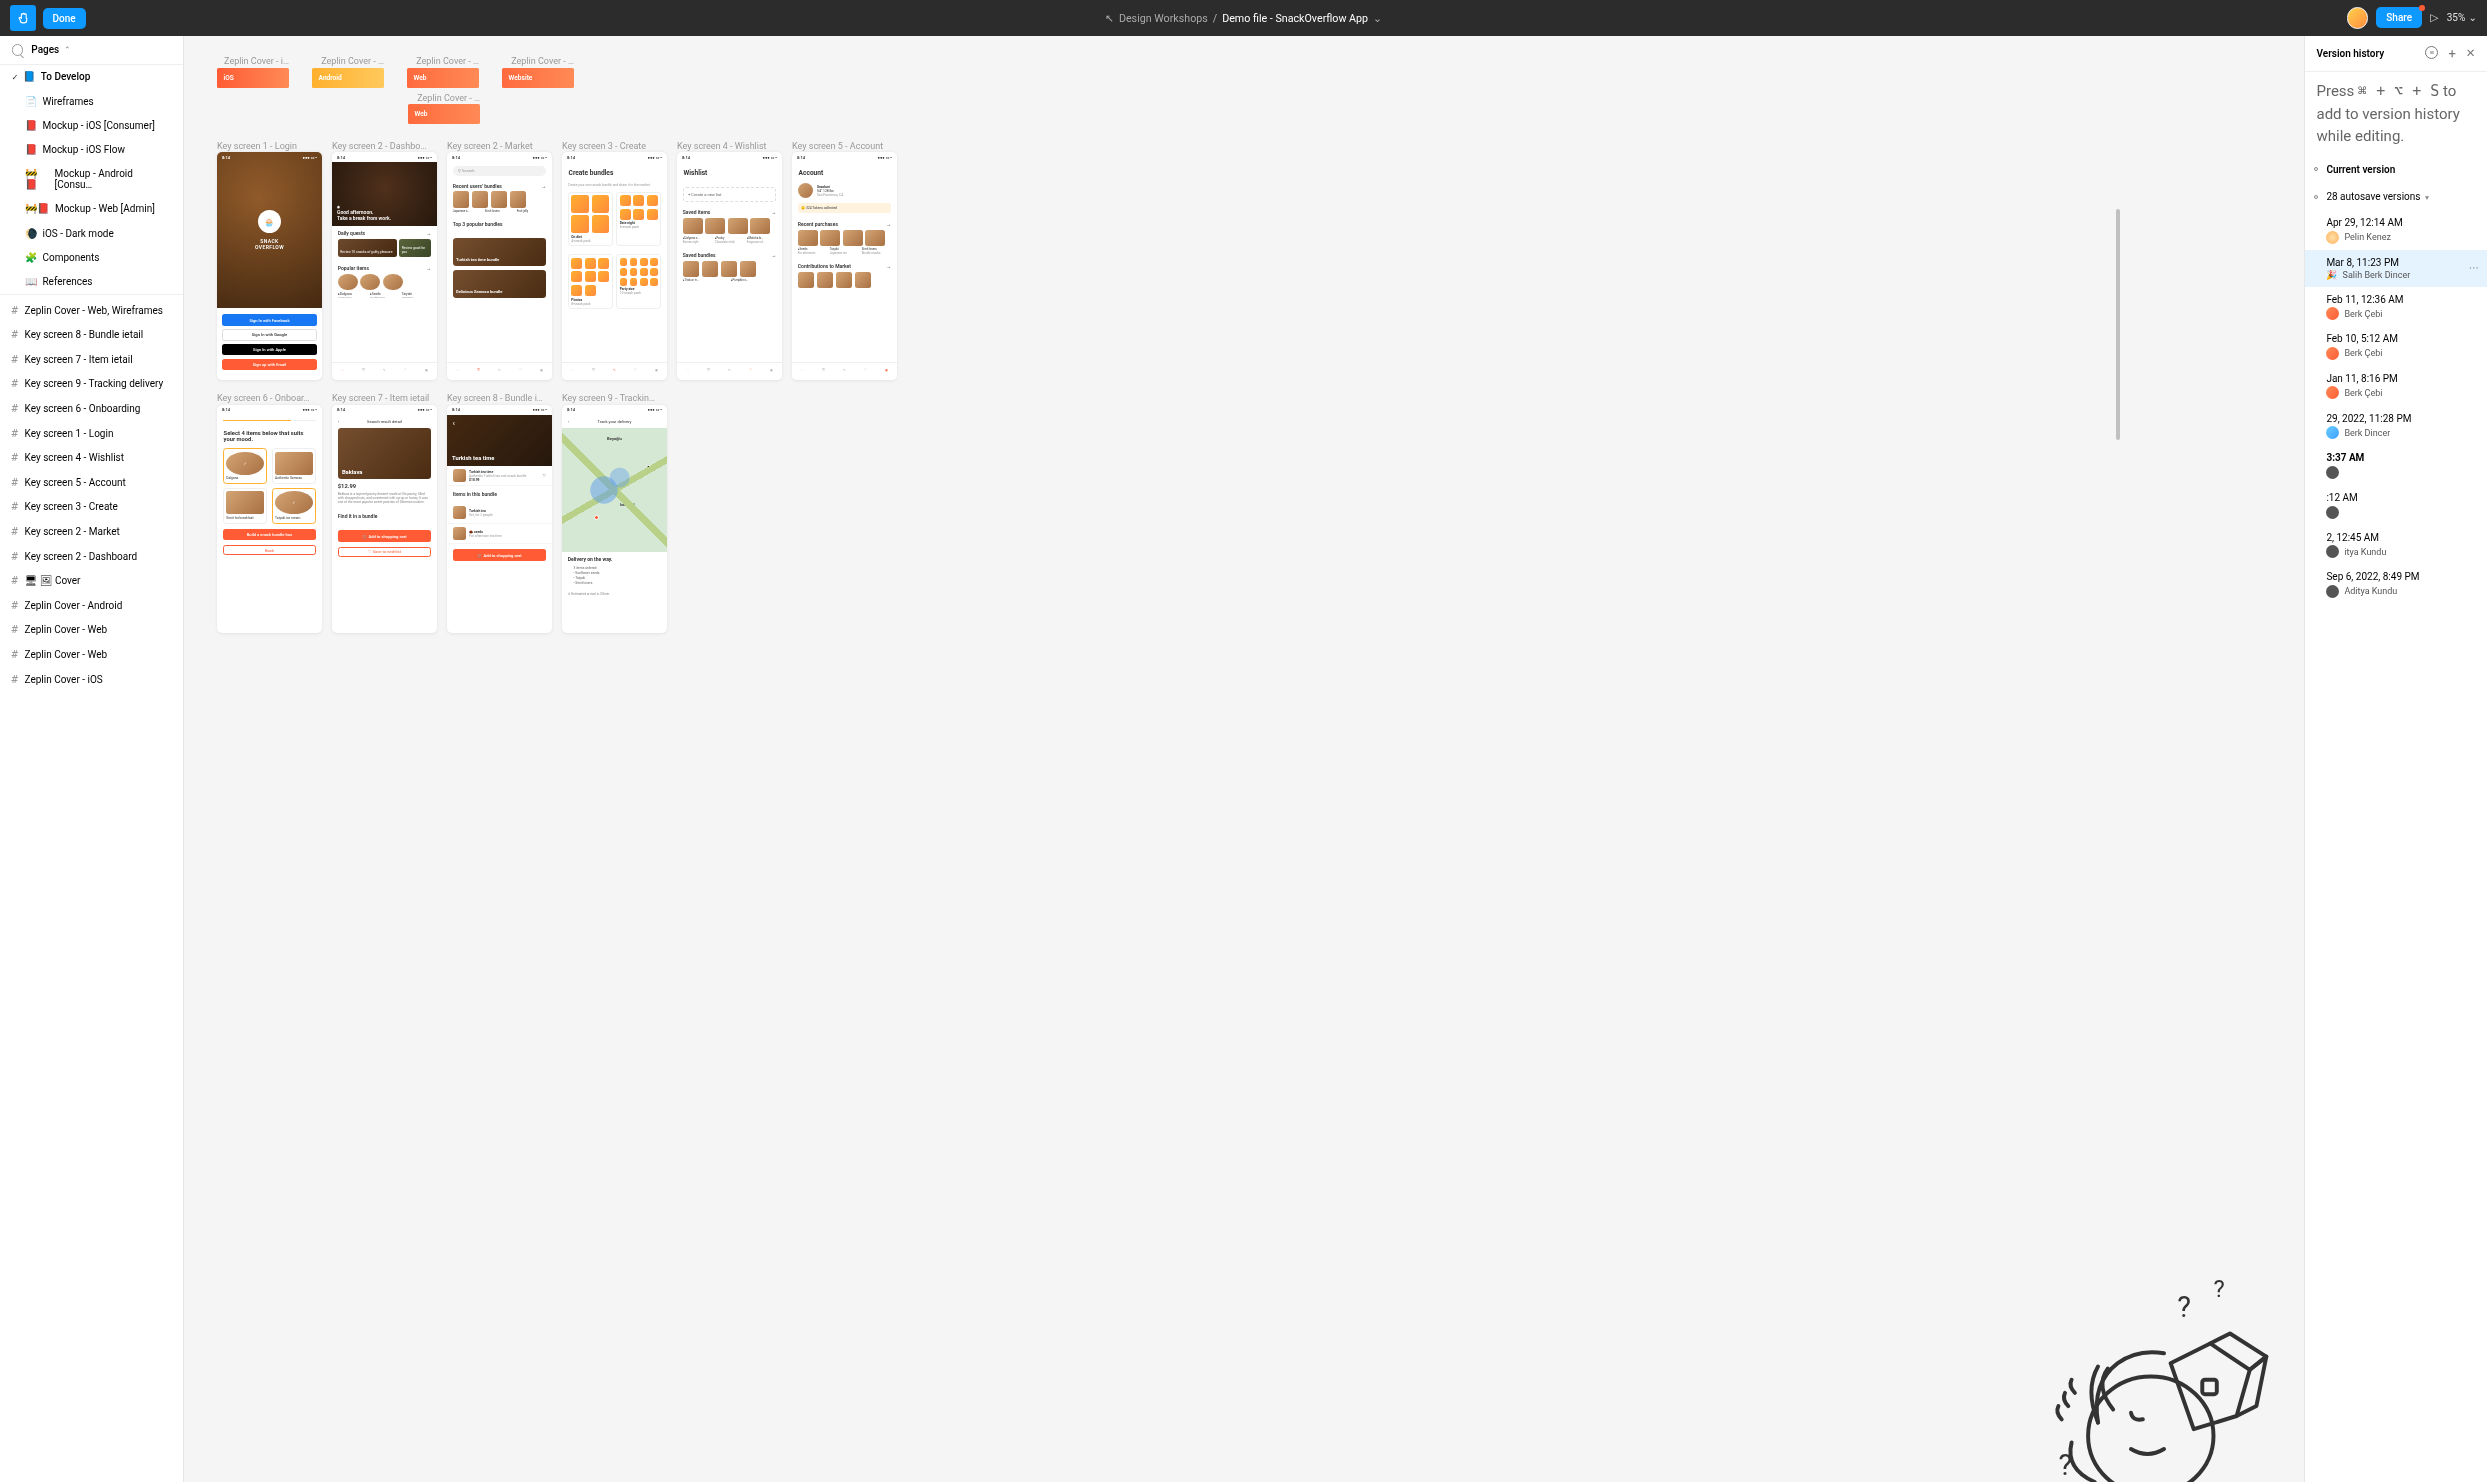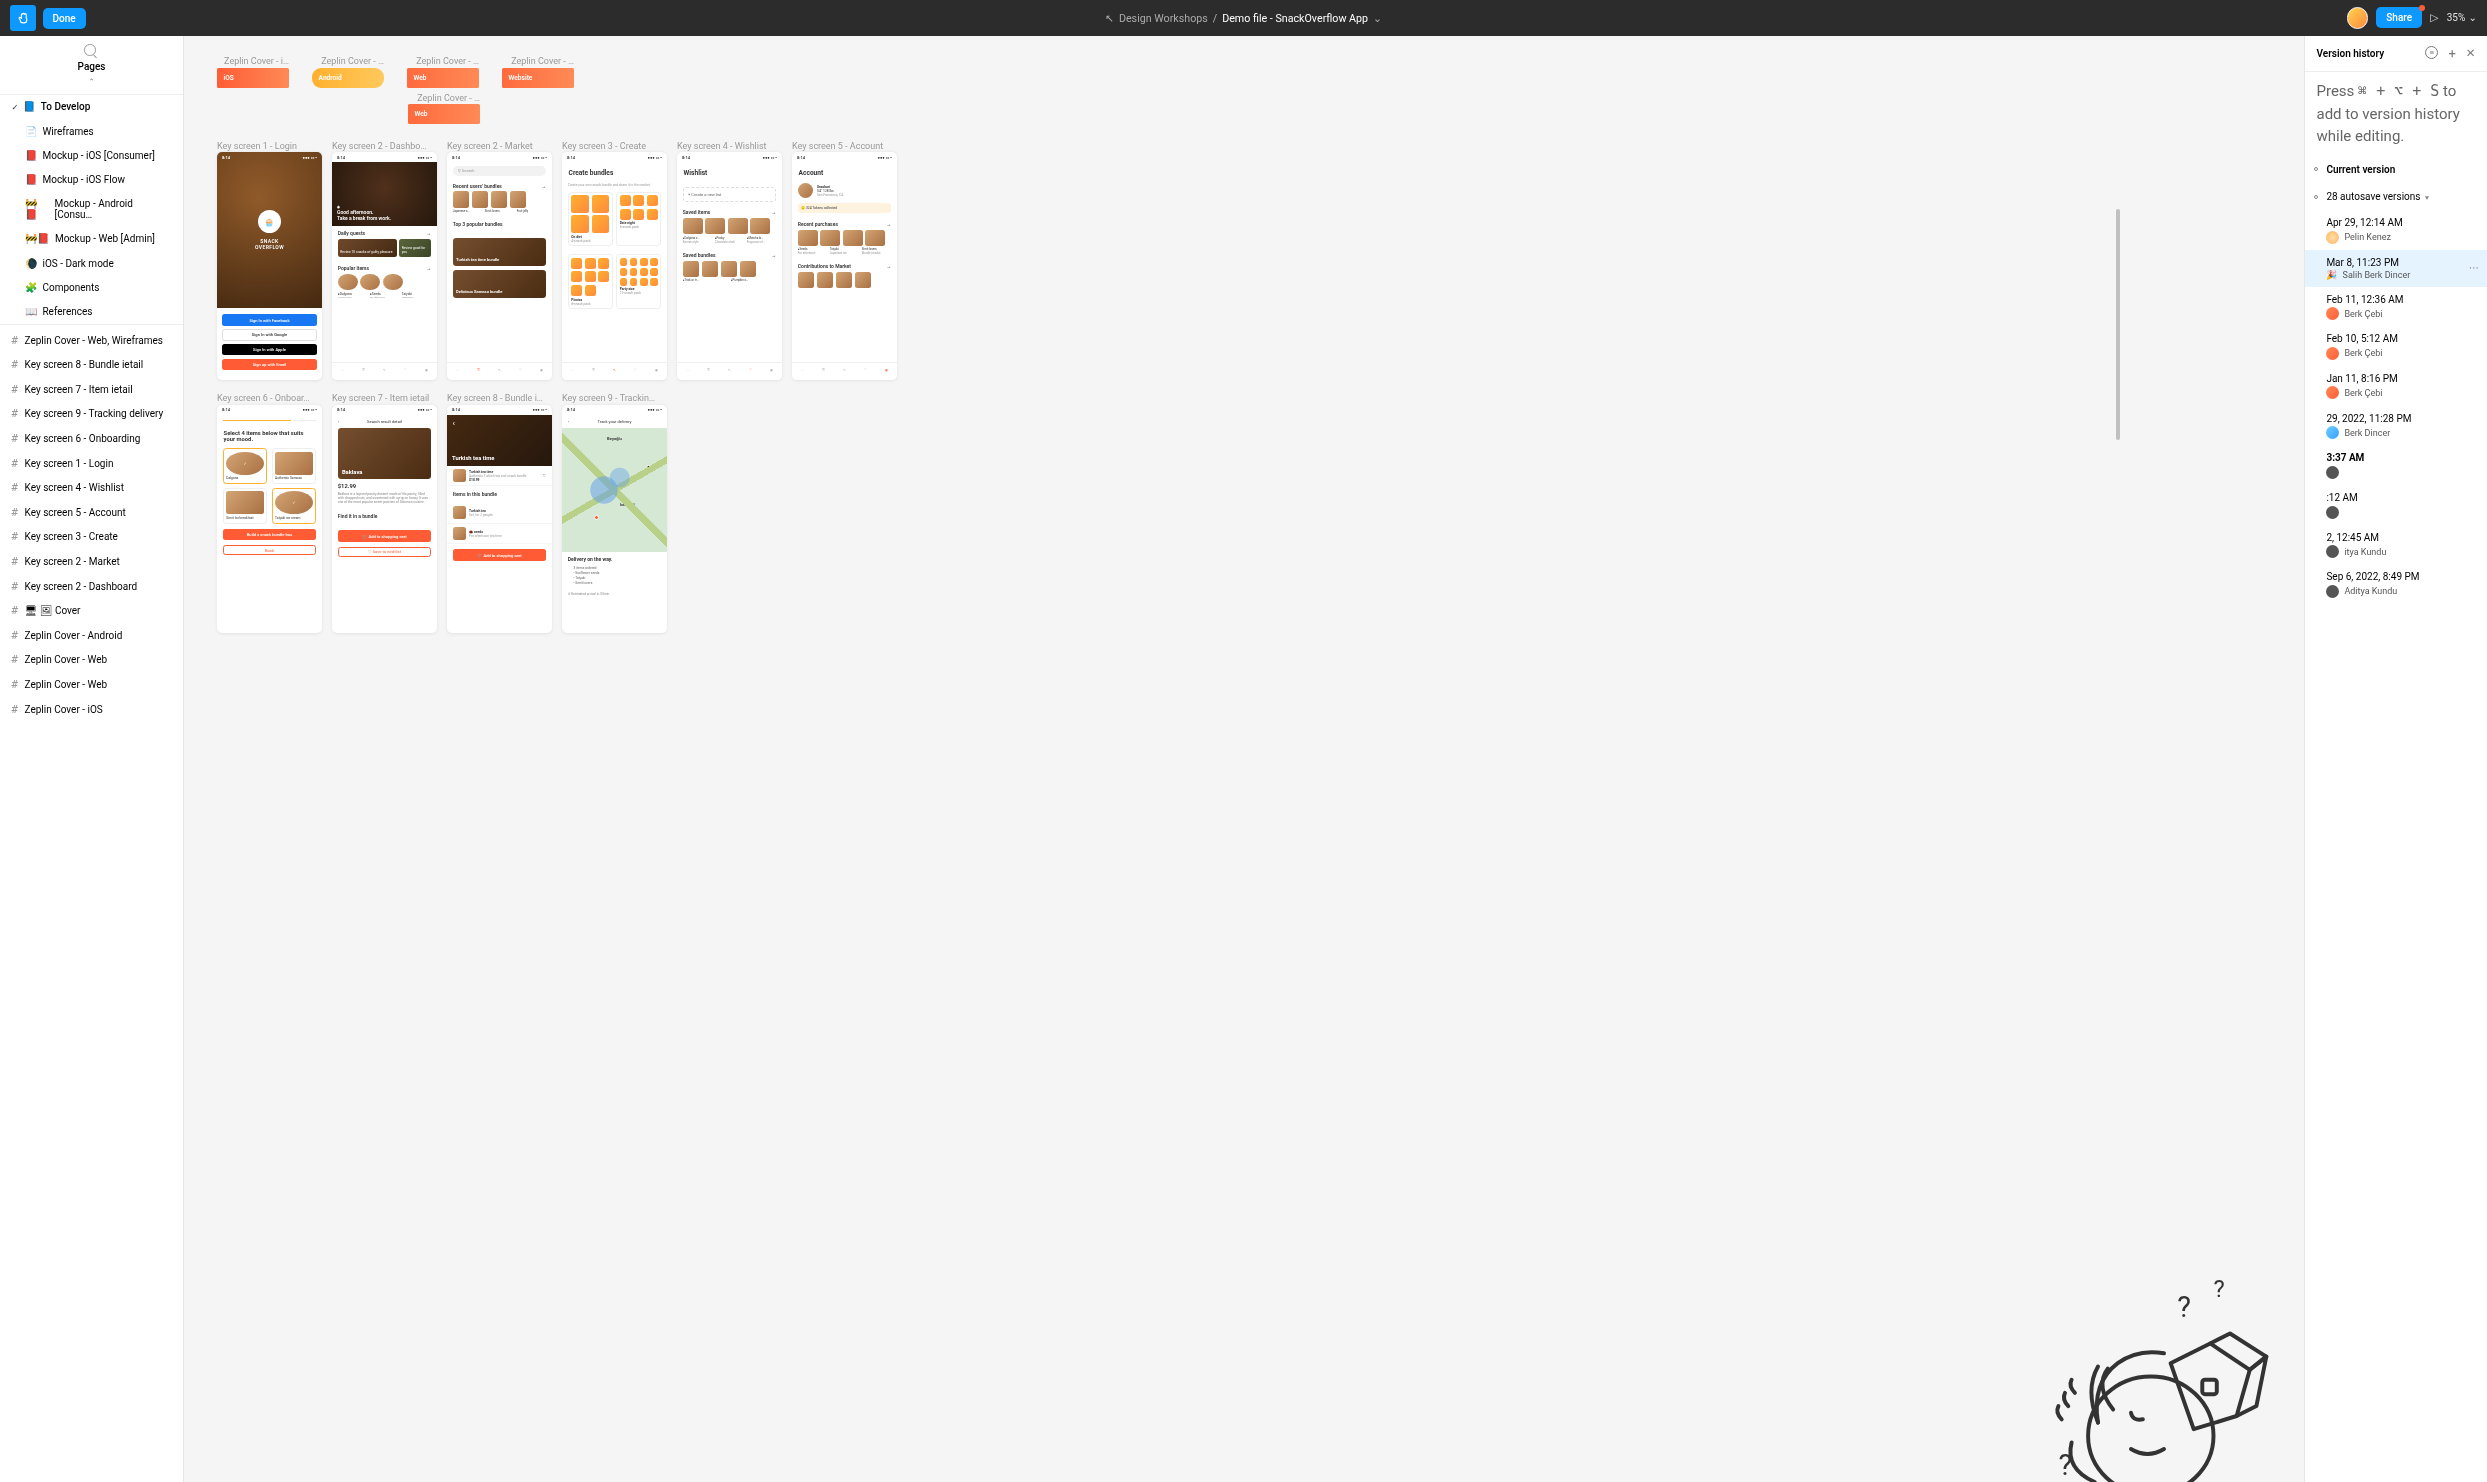--- a/index.html
+++ b/index.html
@@ -13,35 +13,35 @@
 .icon-btn { width: 26px; height: 26px; display: flex; align-items: center; justify-content: center; border-radius: 3.3px; cursor: pointer; }
 .hand-btn { background: #0d99ff; color: #fff; }
 .done-btn { background: #0d99ff; color: #fff; padding: 5px 10px; border-radius: 5px; font-size: 10px; font-weight: 500; }
 .share-btn { background: #0d99ff; color: #fff; padding: 5px 10px; border-radius: 5px; font-size: 10px; font-weight: 500; position: relative; }
 .share-btn::after { content: ""; position: absolute; right: -2.5px; top: -2.5px; width: 5.8px; height: 5.8px; border-radius: 50%; background: #ff5c35; }
 .avatar { width: 21.4px; height: 21.4px; border-radius: 50%; background: linear-gradient(135deg,#ffd24d,#ff8a3d); border: 1.6px solid #fff; }
 .zoom { color: #e0e0e0; font-size: 10px; display: flex; align-items: center; gap: 3.3px; }
 
 .body { flex: 1; display: flex; min-height: 0; }
 .sidebar { width: 184px; border-right: 0.8px solid #e6e6e6; display: flex; flex-direction: column; background: #fff; overflow-y: auto; font-size: 10px; }
-.pages-hdr { display: flex; align-items: center; gap: 5px; padding: 8.2px 11.5px; border-bottom: 0.8px solid #eee; font-weight: 500; flex-direction: column; }
+.pages-hdr { display: flex; align-items: center; gap: 5px; padding: 8.2px 11.5px; border-bottom: 0.8px solid #eee; font-weight: 500; }
 .pages-hdr .caret { font-size: 7.4px; color: #888; }
 .page-row { display: flex; align-items: center; gap: 5px; padding: 6.6px 11.5px 6.6px 25px; cursor: pointer; }
 .page-row.top { padding-left: 11.5px; font-weight: 500; }
 .frame-list { border-top: 0.8px solid #eee; padding-top: 3.3px; }
 .frame-row { display: flex; align-items: center; gap: 6.6px; padding: 5.8px 11.5px; cursor: pointer; }
 .frame-icon { color: #999; font-family: monospace; font-size: 10.7px; }
 
 .canvas { flex: 1; background: #f5f5f5; overflow: auto; position: relative; padding: 20px 33px; }
 .cover-row { display: flex; gap: 23px; }
 .cover-wrap { width: 72px; }
 .cover-label { font-size: 9px; color: #999; white-space: nowrap; overflow: hidden; text-overflow: ellipsis; margin-bottom: 1.6px; text-align: right; }
 .cover-tile { height: 20px; border-radius: 1.6px; display: flex; align-items: center; color: #fff; font-size: 6.6px; font-weight: 600; padding-left: 6.6px; }
 .c-ios { background: linear-gradient(90deg,#ff5c35,#ff8a56); }
-.c-android { background: linear-gradient(90deg,#ffb02e,#ffc95c); border-radius: 9px; }
+.c-android { background: linear-gradient(90deg,#ffb02e,#ffc95c); }
 .c-web { background: linear-gradient(90deg,#ff6a3d,#ff8a56); }
 .c-website { background: linear-gradient(90deg,#ff6a3d,#ff8a56); }
 
 .screens { display: flex; gap: 10px; margin-top: 16.5px; flex-wrap: wrap; }
 .screen-col { width: 105px; }
 .screen-label { font-size: 9px; color: #999; margin-bottom: 1.6px; white-space: nowrap; overflow: hidden; text-overflow: ellipsis; }
 .phone { width: 105px; height: 228px; background: #fff; border-radius: 5px; overflow: hidden; box-shadow: 0 0.8px 3.3px rgba(0,0,0,0.08); position: relative; font-size: 4.1px; color: #333; }
 .statusbar { height: 10px; display: flex; justify-content: space-between; align-items: center; padding: 0 5px; font-size: 4.1px; font-weight: 600; }
 .phone .hero-login { height: 156px; background: linear-gradient(180deg, rgba(0,0,0,0.25), rgba(0,0,0,0.35)), radial-gradient(circle at 40% 30%, #c87d3a, #6a3f1a); display: flex; flex-direction: column; align-items: center; justify-content: center; color: #fff; }
 .phone .hero-login .logo { width: 23px; height: 23px; background: #fff; border-radius: 50%; margin-bottom: 5px; display:flex; align-items:center; justify-content:center; color:#333; font-size:8.2px; }

